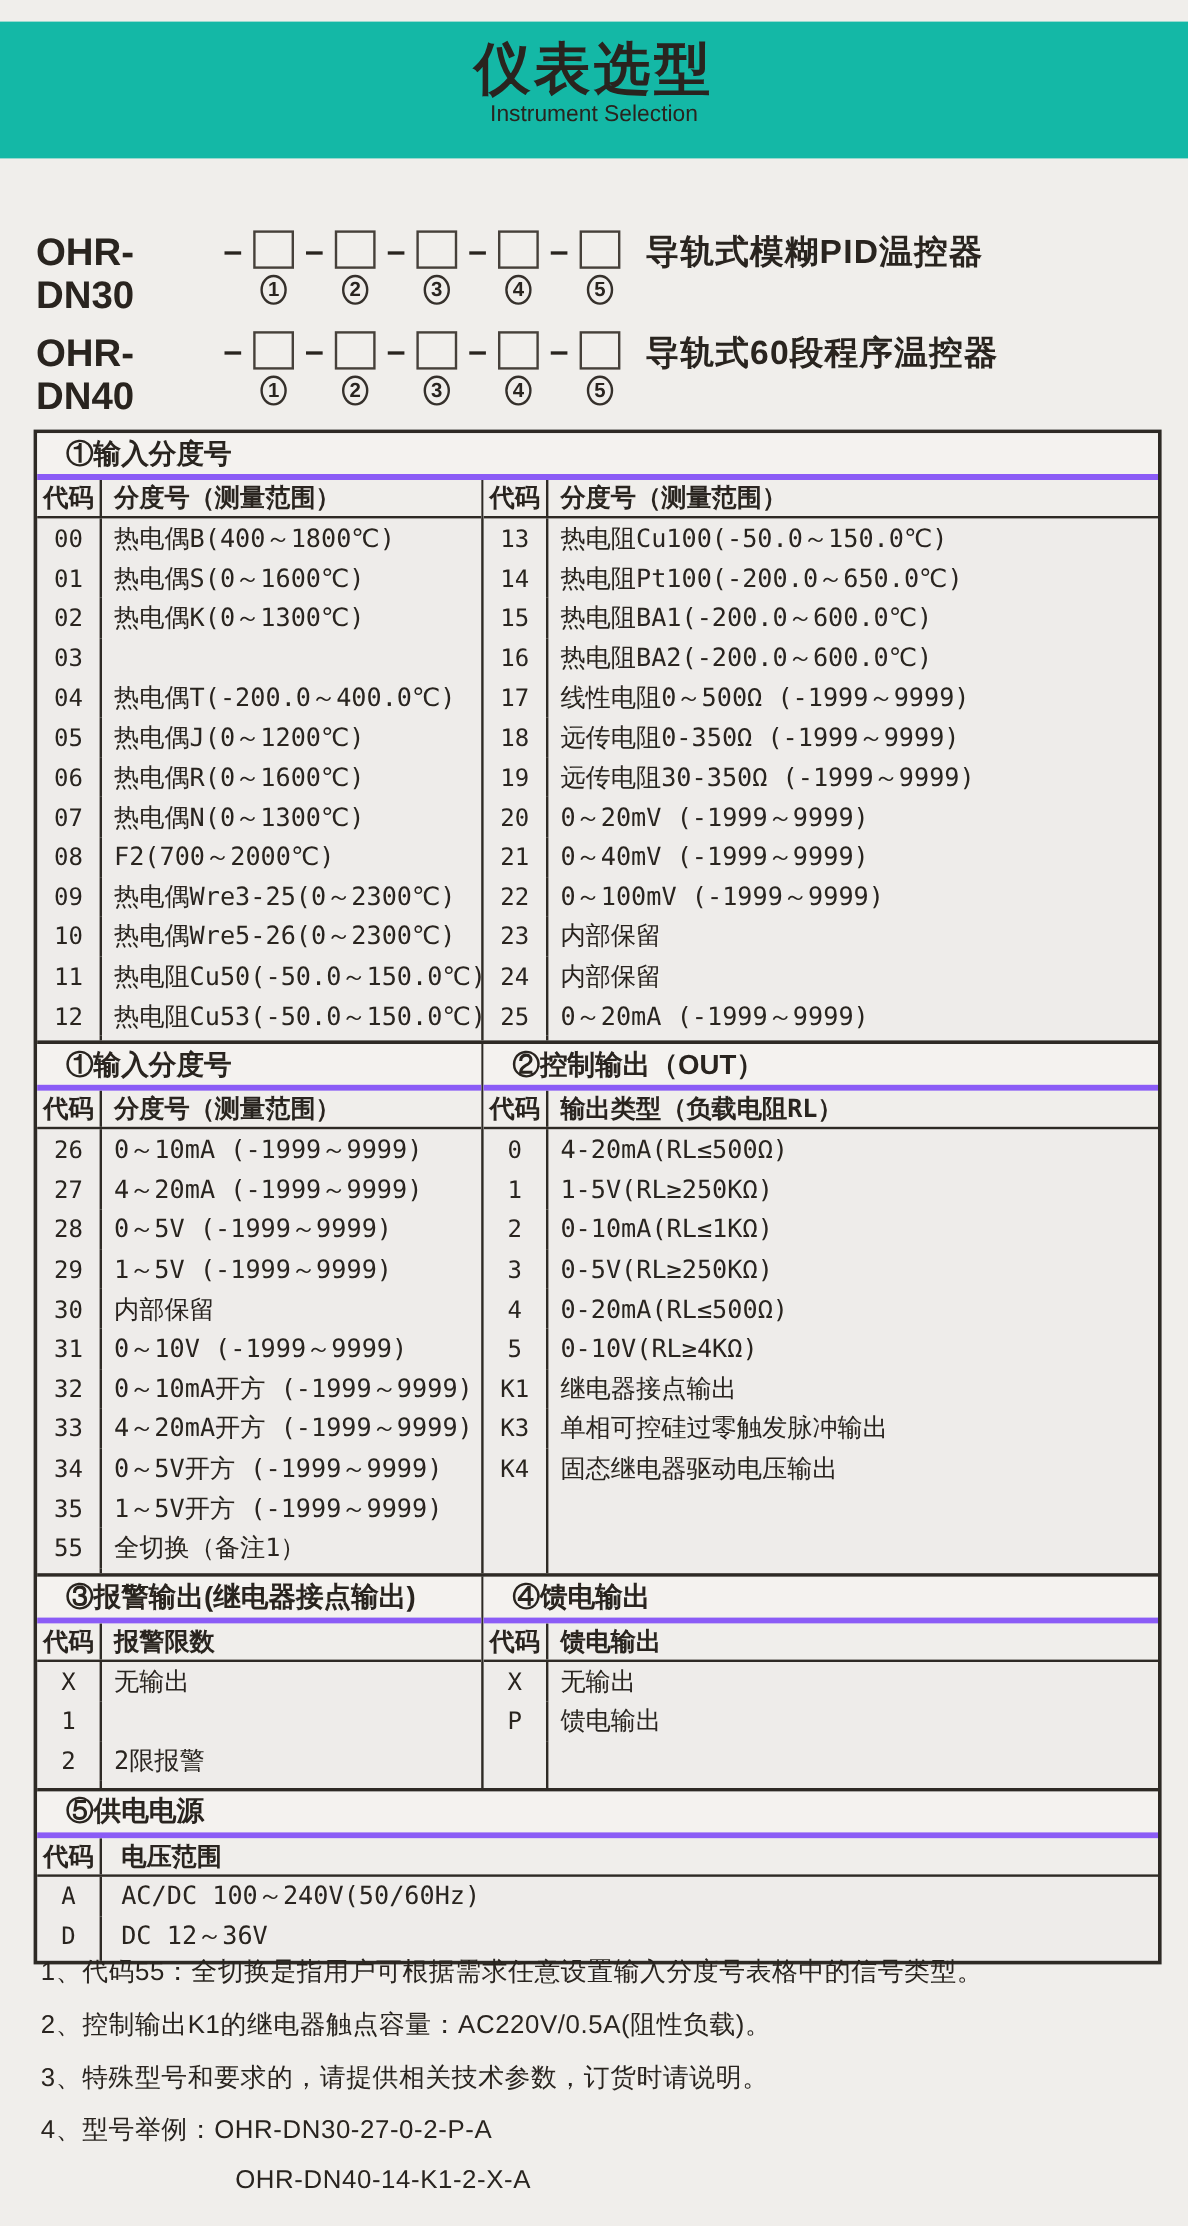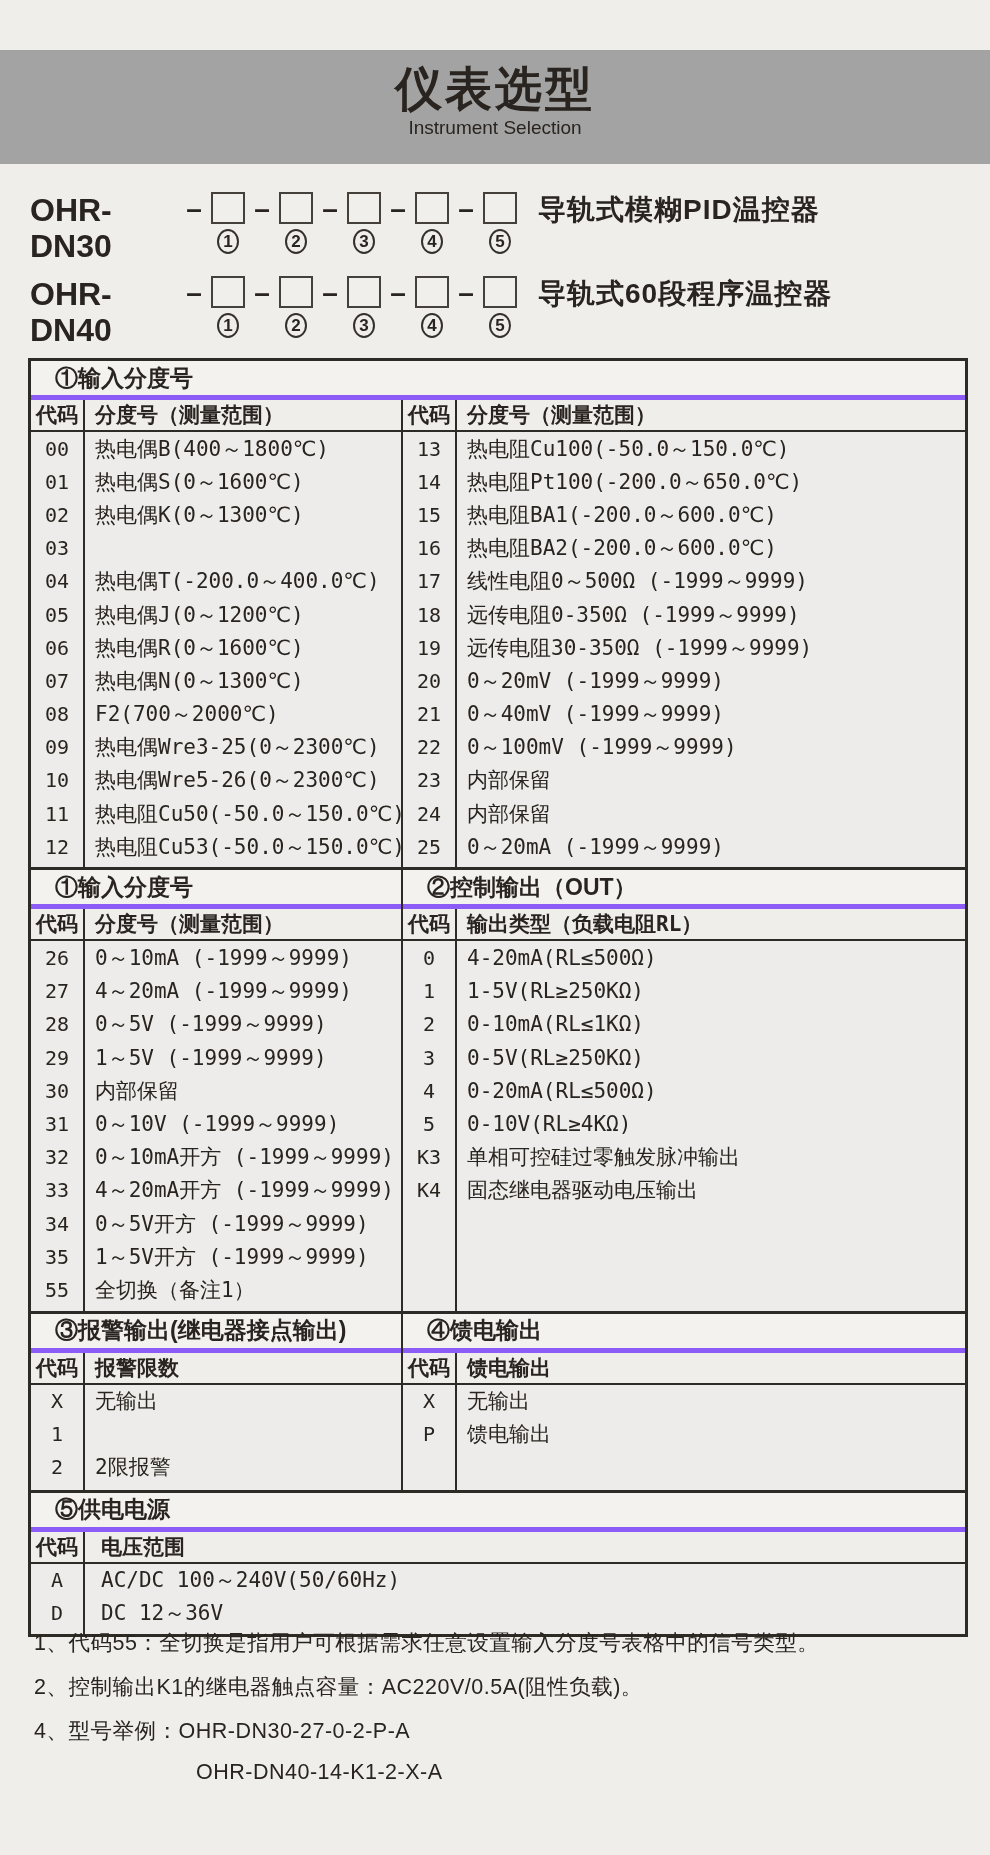--- a/index.html
+++ b/index.html
@@ -2,21 +2,21 @@
 <html><head>
 <meta charset="utf-8">
 <style>
   html,body{margin:0;padding:0;}
   body{
     width:990px;height:1855px;position:relative;overflow:hidden;
     background:#f0eeeb;color:#29241f;
     font-family:"DejaVu Sans Mono","DejaVu Sans",sans-serif;
   }
   
-  .banner{position:absolute;top:18px;left:0;width:990px;height:114px;background:#a3a3a3;text-align:center;margin-top:32px;}
+  .banner{position:absolute;top:18px;left:0;width:990px;height:114px;background:#14b8a6;text-align:center;}
   .banner-title{font-family:"Liberation Sans",sans-serif;font-weight:bold;font-size:47px;letter-spacing:3px;padding-top:13px;line-height:52px;}
   .banner-sub{font-family:"Liberation Sans",sans-serif;font-size:19px;line-height:22px;margin-top:2px;}
   
   .models{position:absolute;top:192px;left:30px;}
   .model-row{display:flex;align-items:flex-start;}
   .model-row + .model-row{margin-top:12px;}
   .model-name{font-family:"Liberation Sans",sans-serif;font-weight:bold;font-size:32px;line-height:36px;width:150px;letter-spacing:0;}
   .dash{width:28px;text-align:center;font-weight:bold;font-size:28px;line-height:34px;font-family:"Liberation Sans",sans-serif;}
   .slot{display:flex;flex-direction:column;align-items:center;width:40px;}
   .box{width:34px;height:32px;border:2px solid #46403a;background:#f1efec;box-sizing:border-box;}
@@ -388,20 +388,24 @@
             <div class="row">
               <div class="code">4</div>
               <div class="desc">0-20mA(RL≤500Ω)</div>
             </div>
 
             <div class="row">
               <div class="code">5</div>
               <div class="desc">0-10V(RL≥4KΩ)</div>
             </div>
 
+            <div class="row">
+              <div class="code">K1</div>
+              <div class="desc">继电器接点输出</div>
+            </div>
 
             <div class="row">
               <div class="code">K3</div>
               <div class="desc">单相可控硅过零触发脉冲输出</div>
             </div>
 
             <div class="row">
               <div class="code">K4</div>
               <div class="desc">固态继电器驱动电压输出</div>
             </div>
@@ -499,17 +503,18 @@
   </div>
 </div>
 
 <div class="notes">
   <div class="note-list">
 
       <div class="note-item">1、代码55：全切换是指用户可根据需求任意设置输入分度号表格中的信号类型。</div>
 
       <div class="note-item">2、控制输出K1的继电器触点容量：AC220V/0.5A(阻性负载)。</div>
 
+      <div class="note-item">3、特殊型号和要求的，请提供相关技术参数，订货时请说明。</div>
 
       <div class="note-item">4、型号举例：OHR-DN30-27-0-2-P-A</div>
     </div>
   <div class="note-cont">OHR-DN40-14-K1-2-X-A</div>
 </div>
 
 </body></html>

